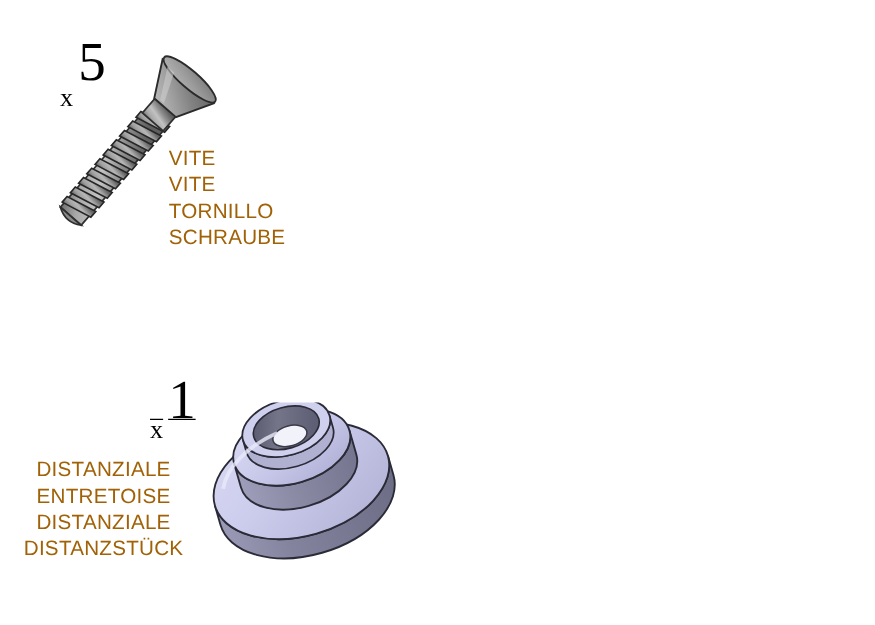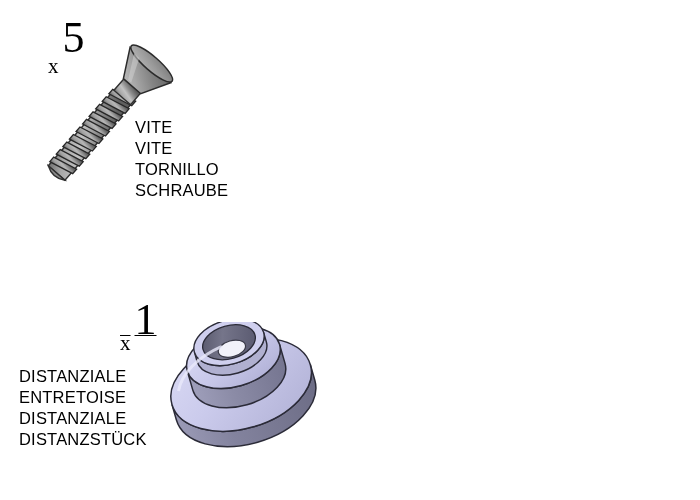--- a/index.html
+++ b/index.html
@@ -30,47 +30,48 @@
     font-size: 21px;
     vertical-align: baseline;
   }
   .qty .qty-num {
     font-size: 44px;
     vertical-align: baseline;
     margin-left: 4px;
   }
   #qty-screw {
     left: 48px;
-    top: 16px;
+    top: 28px;
   }
   #qty-screw .qty-x { position: relative; top: 21px; }
   #qty-spacer {
     left: 120px;
     top: 298px;
     text-decoration: underline;
   }
   #qty-spacer .qty-x { position: relative; top: 16px; }
 
   
   .names {
     position: absolute;
     font-family: "Liberation Sans", sans-serif;
     font-size: 16.5px;
     line-height: 21px;
-    color: #000000;
+    color: #a16207;
     letter-spacing: 0.2px;
     white-space: nowrap;
   }
   #names-screw {
     left: 135px;
     top: 117px;
   }
   #names-spacer {
     left: 19px;
     top: 366px;
+    text-align: center;
   }
   .names div { display: block; }
 
   
   .art {
     position: absolute;
   }
   #art-screw {
     left: 36px;
     top: 26px;

